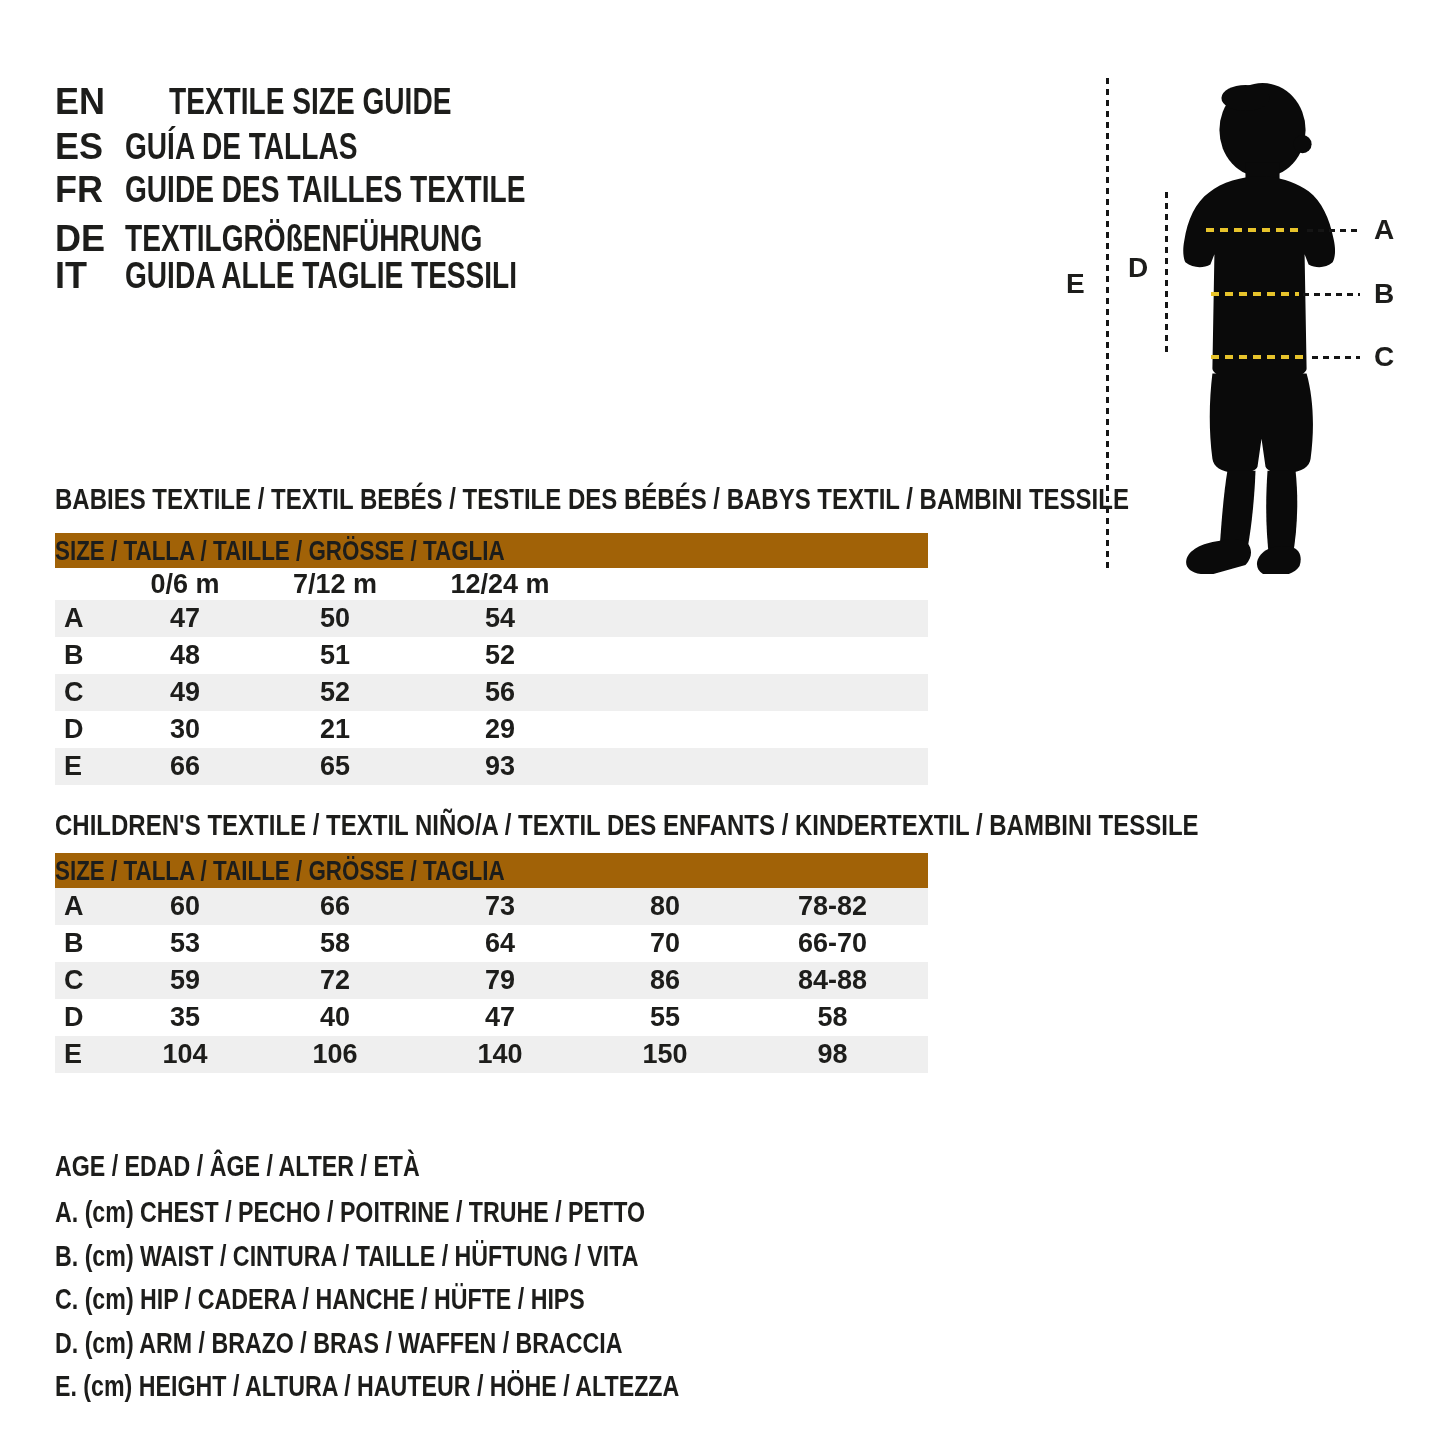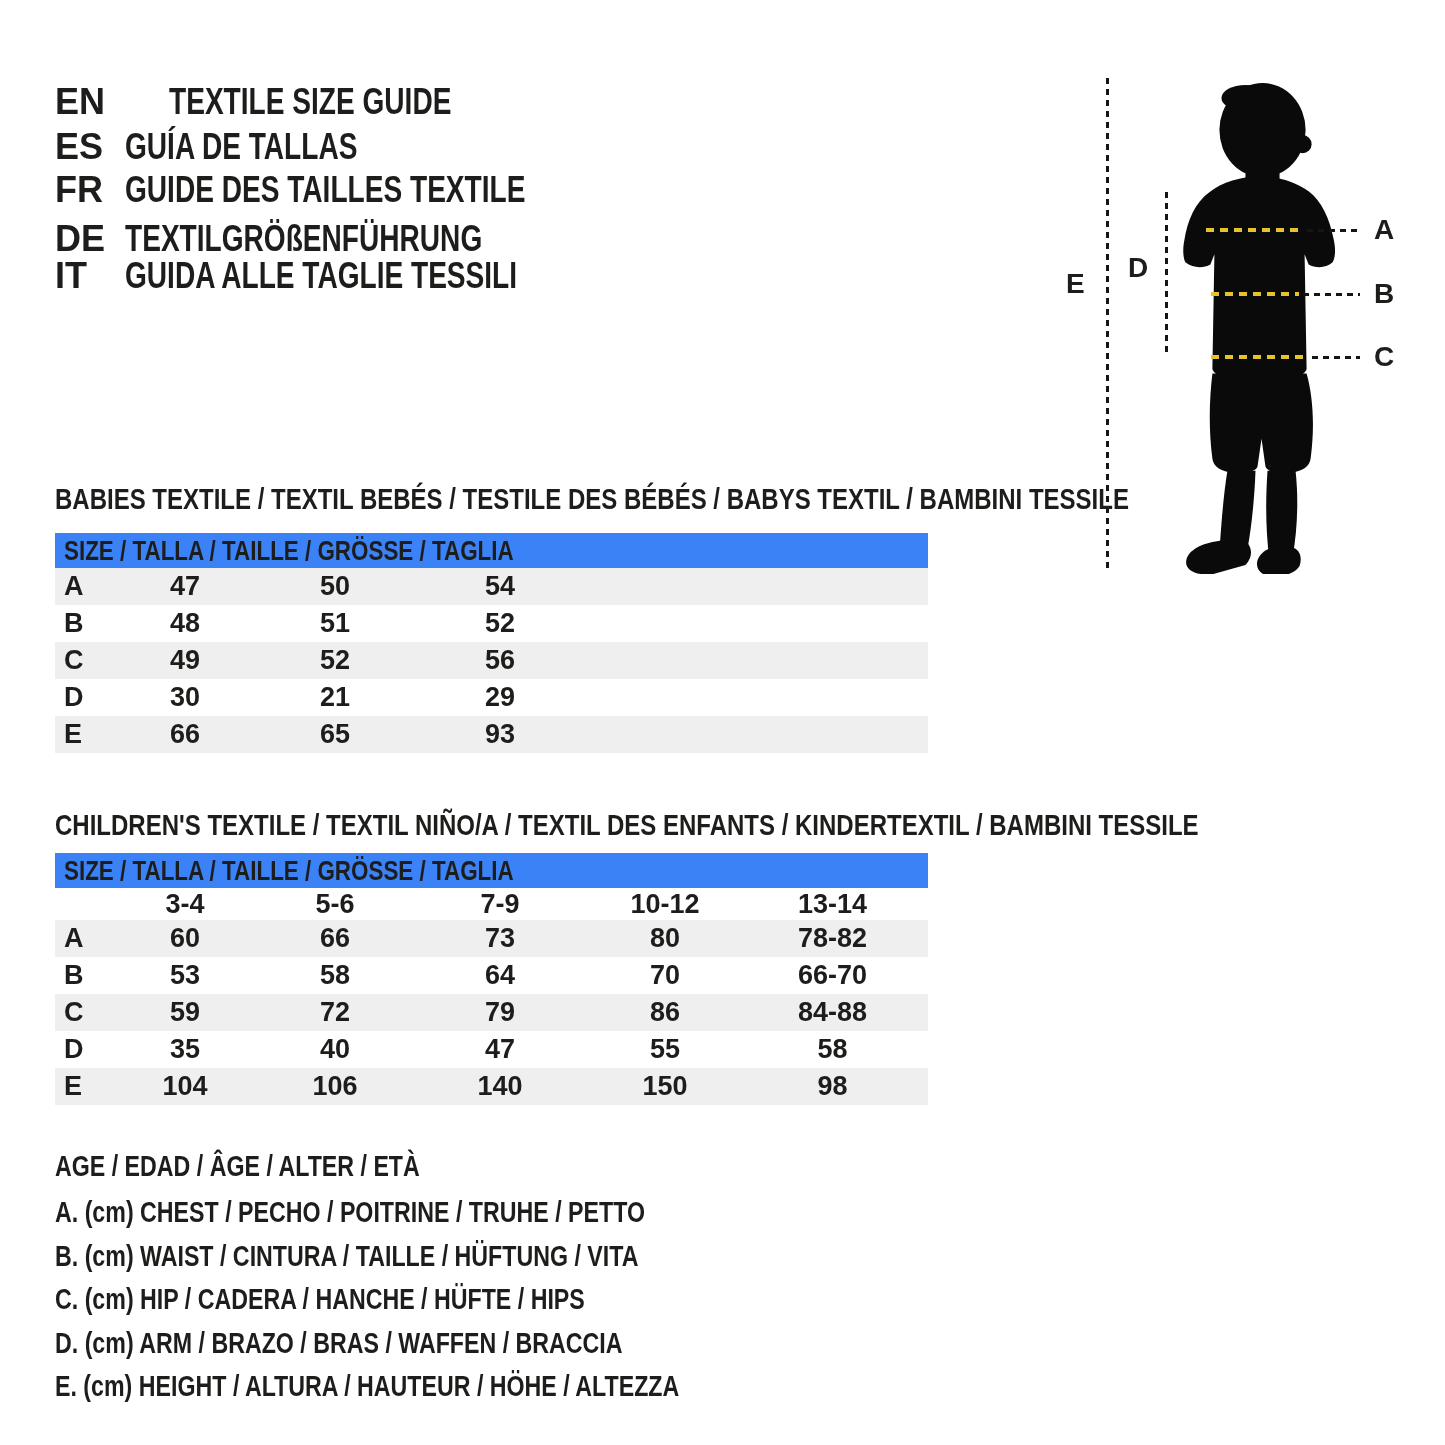--- a/index.html
+++ b/index.html
@@ -15,21 +15,21 @@
 
   
   .lang-row { position:absolute; left:55px; display:flex; align-items:center; height:40px; font-size:36px; }
   .lang-code { width:70px; display:inline-block; }
 
   
   .section-heading { font-size:30px; }
 
   
   .size-table { position:absolute; left:55px; width:873px; }
-  .size-band { height:35px; background:#3b82f6; display:flex; align-items:center; padding-left:9px; font-size:28px; }
+  .size-band { height:35px; background:#a16207; display:flex; align-items:center; font-size:28px; }
   .grid-row { display:grid; grid-template-columns:60px 140px 160px 170px 160px 175px 1fr; align-items:center; }
   .colhead-row { height:32px; font-size:27px; }
   .data-row { height:37px; font-size:27px; }
   .shade { background:#efefef; }
   .cell-c { text-align:center; }
   .row-label { padding-left:9px; text-align:left; }
 
   
   .legend-line { position:absolute; left:55px; font-size:29px; }
 
@@ -108,20 +108,26 @@
   <div class="hdash-black" style="left:1312px; top:356px; width:48px;"></div>
   <div class="fig-label" style="left:1374px; top:341px;">C</div>
 </div>
 
 <div class="abs section-heading cond" style="left:55px; top:482px;">BABIES TEXTILE / TEXTIL BEBÉS / TESTILE DES BÉBÉS / BABYS TEXTIL / BAMBINI TESSILE</div>
 
 <div class="size-table" style="top:533px;">
   <div class="size-band">
     <span class="cond">SIZE / TALLA / TAILLE / GRÖSSE / TAGLIA</span>
   </div>
+  <div class="grid-row colhead-row">
+    <span></span>
+    <span class="cell-c">0/6 m</span>
+    <span class="cell-c">7/12 m</span>
+    <span class="cell-c">12/24 m</span>
+  </div>
   <div class="grid-row data-row shade">
     <span class="row-label">A</span>
     <span class="cell-c">47</span>
     <span class="cell-c">50</span>
     <span class="cell-c">54</span>
   </div>
   <div class="grid-row data-row">
     <span class="row-label">B</span>
     <span class="cell-c">48</span>
     <span class="cell-c">51</span>
@@ -145,28 +151,20 @@
     <span class="cell-c">65</span>
     <span class="cell-c">93</span>
   </div>
 </div>
 
 <div class="abs section-heading cond" style="left:55px; top:808px;">CHILDREN'S TEXTILE / TEXTIL NIÑO/A / TEXTIL DES ENFANTS / KINDERTEXTIL / BAMBINI TESSILE</div>
 
 <div class="size-table" style="top:853px;">
   <div class="size-band">
     <span class="cond">SIZE / TALLA / TAILLE / GRÖSSE / TAGLIA</span>
-  </div>
-  <div class="grid-row colhead-row">
-    <span></span>
-    <span class="cell-c">3-4</span>
-    <span class="cell-c">5-6</span>
-    <span class="cell-c">7-9</span>
-    <span class="cell-c">10-12</span>
-    <span class="cell-c">13-14</span>
   </div>
   <div class="grid-row data-row shade">
     <span class="row-label">A</span>
     <span class="cell-c">60</span>
     <span class="cell-c">66</span>
     <span class="cell-c">73</span>
     <span class="cell-c">80</span>
     <span class="cell-c">78-82</span>
   </div>
   <div class="grid-row data-row">

